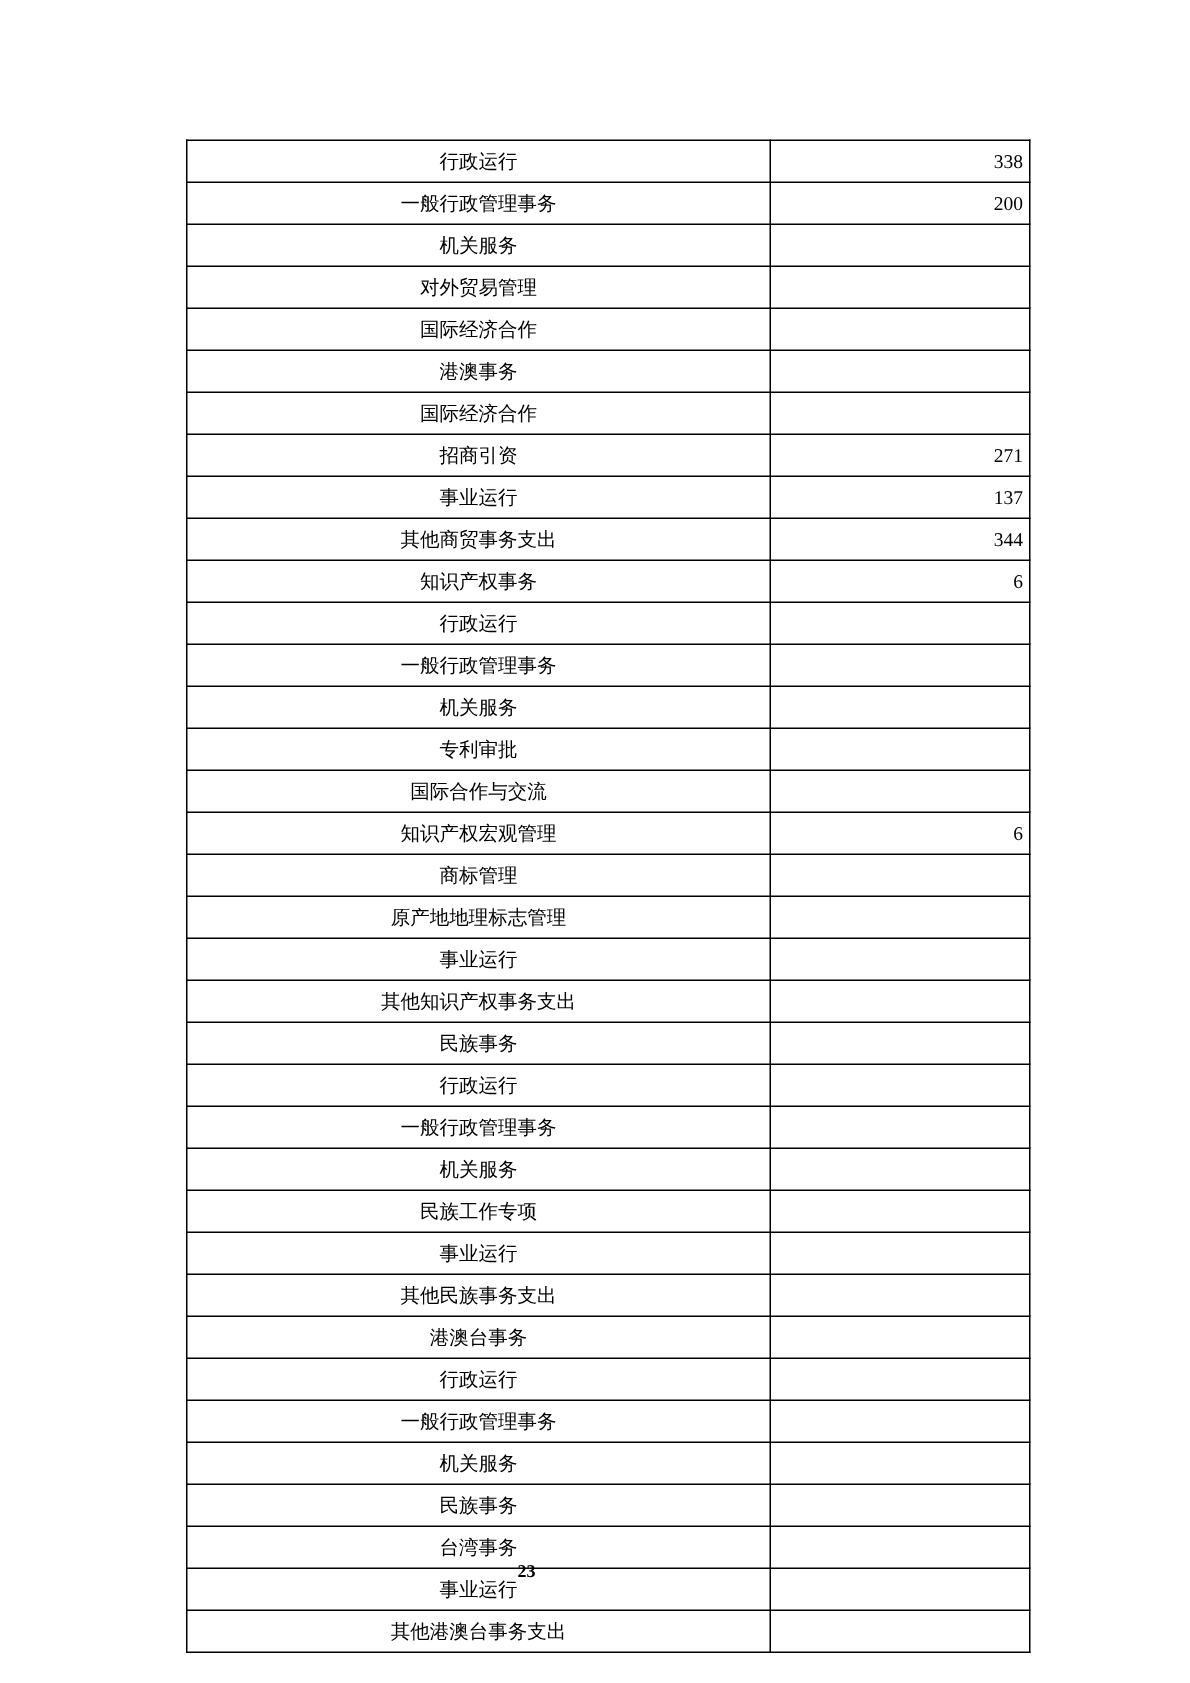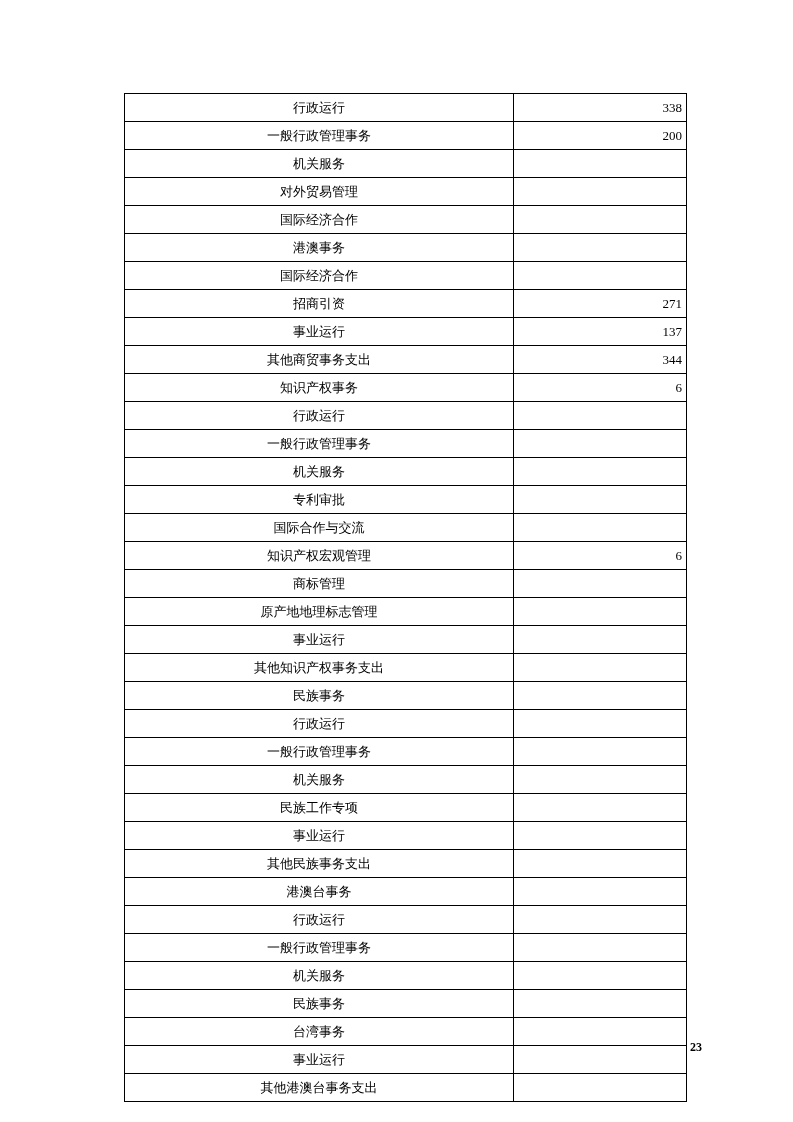--- a/index.html
+++ b/index.html
@@ -54,21 +54,21 @@
     padding-right: 5px;
     white-space: nowrap;
   }
   .ind1 { padding-left: 14px; }
   .ind2 { padding-left: 22px; }
   .page-number {
     position: absolute;
     left: 0;
     top: 1040px;
     width: 702px;
-    text-align: right;
+    text-align: center;
     font-size: 12px;
     font-family: "Liberation Serif", "DejaVu Serif", serif;
     font-weight: bold;
   }
 </style>
 </head>
 <body>
 
 <div class="page">
 

